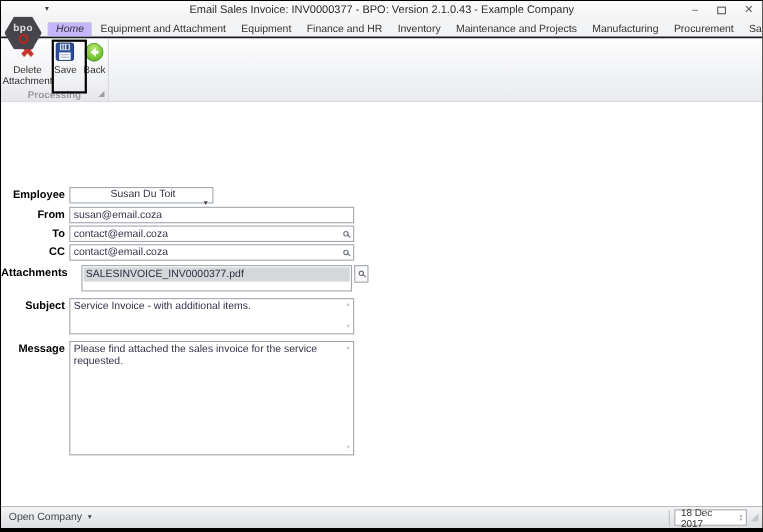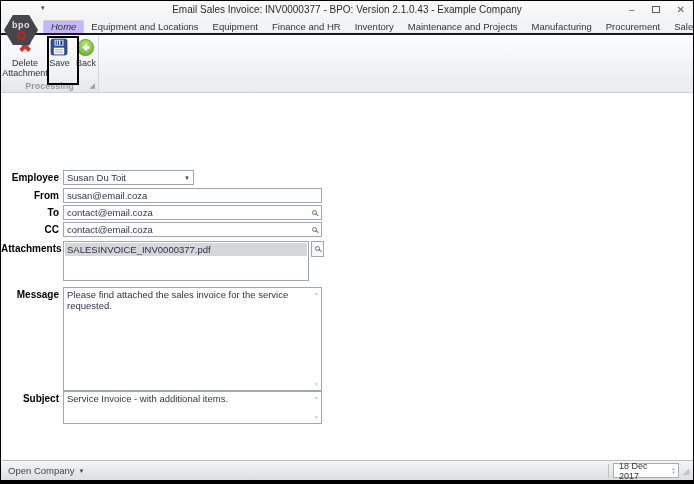--- a/index.html
+++ b/index.html
@@ -61,29 +61,29 @@
     display: flex; align-items: center; justify-content: center;
     font-size: 9px; color: #9a9aa0; background: linear-gradient(#ededf0, #e4e6e9); font-weight: bold;
   }
   .launcher { position: absolute; right: 3px; bottom: 3px; font-size: 7px; color: #9a9aa0; line-height: 7px; }
   
   .content { position: relative; height: 367px; background: #fff; }
   .form { position: absolute; left: 0; top: 77px; }
   .form-row { display: flex; }
   .form-label { width: 62px; text-align: right; padding-right: 4px; font-weight: bold; font-size: 10px; line-height: 15px; color: #000; white-space: nowrap; }
   .fld { border: 1px solid #a2a7ae; background: #fff; font-size: 9.5px; color: #33334a; }
-  .dropdown { width: 131px; height: 15px; display: flex; align-items: center; padding-left: 3px; }
+  .dropdown { width: 131px; height: 15px; display: flex; align-items: center; padding-left: 3px; flex-direction: column; }
   .dropdown .dd-arrow { margin-left: auto; font-size: 6px; color: #444; padding-right: 3px; }
   .text-input { width: 259px; height: 15px; display: flex; align-items: center; padding-left: 3px; position: relative;
     border: 1px solid #a2a7ae; background: #fff; font-size: 9.5px; color: #33334a; font-family: "Liberation Sans", sans-serif; }
   .with-search { padding-right: 14px; }
   .mag-icon { position: absolute; right: 4px; top: 4px; width: 5px; height: 5px; border: 1px solid #6e7380; border-radius: 50%; }
   .mag-icon::after { content:""; position:absolute; width:4px; height:1px; background:#6e7380; transform:rotate(45deg); right:-3px; bottom:-1px; }
   .attach-wrap { display: flex; align-items: flex-start; }
-  .attach-box { width: 246px; height: 40px; padding: 1px; }
+  .attach-box { width: 246px; height: 24px; padding: 1px; margin-left: 11px; }
   .attach-sel { height: 13px; background: #d5d7da; font-size: 9.5px; color: #2e2e40; line-height: 13px; padding-left: 2px; }
   .mini-search-btn { position: relative; width: 13px; height: 16px; border: 1px solid #a2a7ae; background: #fafafb; margin-left: 2px; }
   .mini-search-btn .mag-icon { right: 3px; top: 4px; }
   .scrollbox { position: relative; padding: 1px 12px 1px 3px; line-height: 11px; }
   .subject-box { width: 259px; height: 33px; }
   .message-box { width: 259px; height: 104px; }
   .sb-arrow { position: absolute; right: 2px; font-size: 5px; color: #c6c8cc; line-height: 5px; }
   .sb-up { top: 3px; }
   .sb-down { bottom: 3px; }
   
@@ -116,21 +116,21 @@
     <div class="title-text">Email Sales Invoice: INV0000377 - BPO: Version 2.1.0.43 - Example Company</div>
     <div class="win-controls">
       <span class="glyph">–</span>
       <span class="maxbox"></span>
       <span class="glyph">✕</span>
     </div>
   </div>
 
   <div class="tabrow">
     <span class="tab active">Home</span>
-    <span class="tab">Equipment and Locations</span>
+    <span class="tab">Equipment and Attachment</span>
     <span class="tab">Equipment</span>
     <span class="tab">Finance and HR</span>
     <span class="tab">Inventory</span>
     <span class="tab">Maintenance and Projects</span>
     <span class="tab">Manufacturing</span>
     <span class="tab">Procurement</span>
     <span class="tab">Sales</span>
 
   </div>
   <div class="darkbar"></div>
@@ -223,33 +223,33 @@
         <div class="attach-wrap">
           <div class="fld attach-box">
             <div class="attach-sel">SALESINVOICE_INV0000377.pdf</div>
           </div>
           <div class="mini-search-btn">
             <span class="mag-icon"></span>
           </div>
         </div>
       </div>
 
+      <div class="form-row" style="margin-bottom:6px;">
+        <span class="form-label">Subject</span>
+        <div class="fld scrollbox subject-box">
+          <span>Service Invoice - with additional items.</span>
+          <span class="sb-arrow sb-up">▲</span>
+          <span class="sb-arrow sb-down">▼</span>
+        </div>
+      </div>
+
       <div class="form-row">
         <span class="form-label">Message</span>
         <div class="fld scrollbox message-box">
           <span>Please find attached the sales invoice for the service requested.</span>
-          <span class="sb-arrow sb-up">▲</span>
-          <span class="sb-arrow sb-down">▼</span>
-        </div>
-      </div>
-
-      <div class="form-row" style="margin-bottom:6px;">
-        <span class="form-label">Subject</span>
-        <div class="fld scrollbox subject-box">
-          <span>Service Invoice - with additional items.</span>
           <span class="sb-arrow sb-up">▲</span>
           <span class="sb-arrow sb-down">▼</span>
         </div>
       </div>
 
     </div>
   </div>
 
   <div class="statusbar">
     <div class="open-windows">

